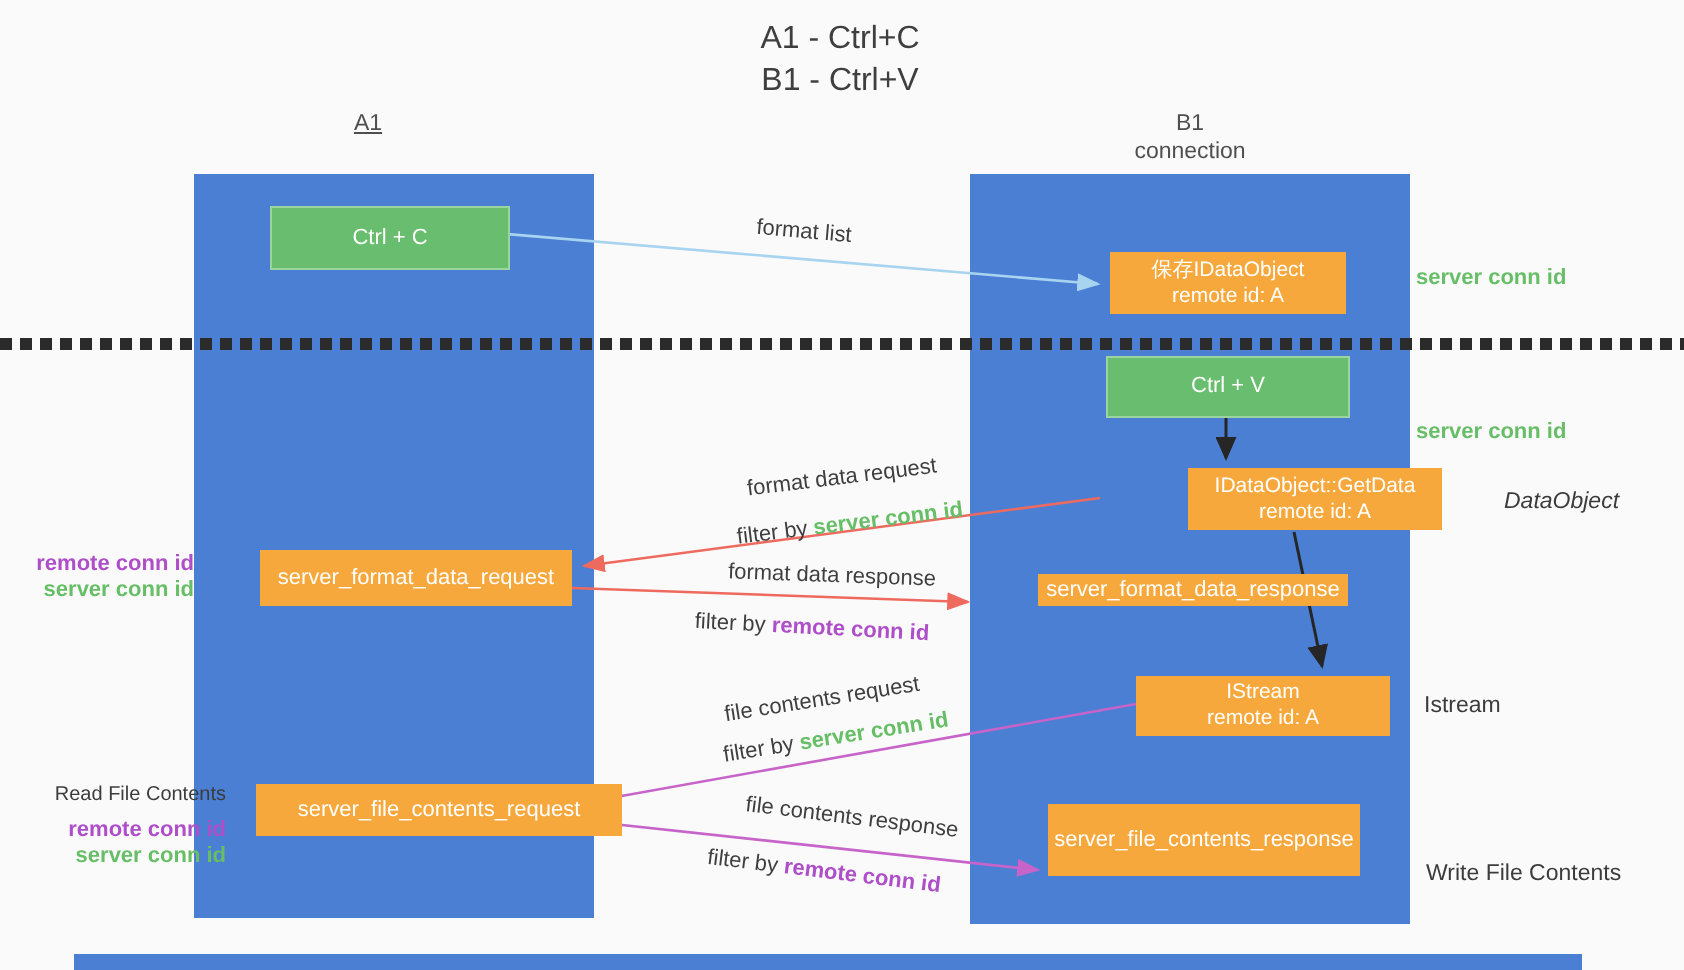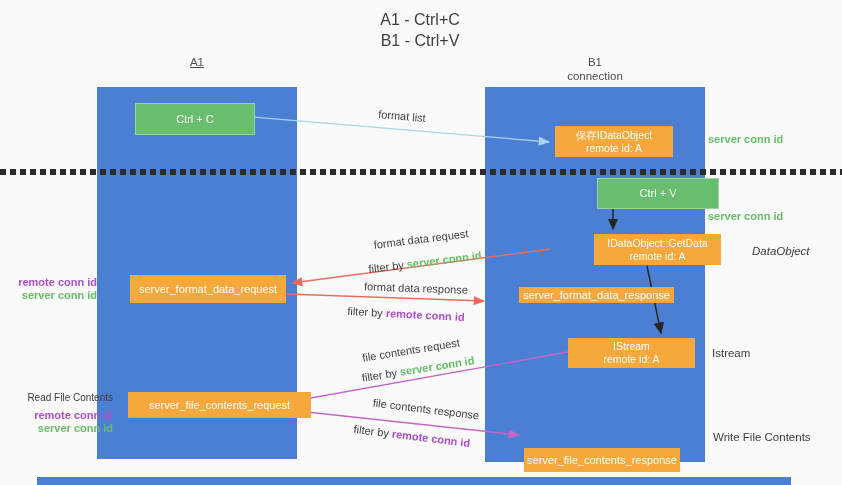--- a/index.html
+++ b/index.html
@@ -21,21 +21,21 @@
     font-size:16px;line-height:21px;
     color:var(--text-dark,#3f3f3f);
   }
 
   .col-header{
     top:55px;width:120px;
     text-align:center;
     font-size:11.5px;line-height:14px;
     color:#4f4f4f;
   }
-  .col-header.a1{left:137px;text-decoration:underline;}
+  .col-header.a1{left:124px;text-decoration:underline;}
   .col-header.b1{left:535px;}
 
   .lane{
     background:var(--lane-blue,#4a7fd4);
   }
   .lane.a1{left:97px;top:87px;width:200px;height:372px;}
   .lane.b1{left:485px;top:87px;width:220px;height:375px;}
 
   .dotted-divider{
     left:0;top:169px;width:842px;height:6px;
@@ -138,41 +138,41 @@
     <line class="ln ln-magenta" x1="288" y1="410" x2="519" y2="435" marker-end="url(#m-magenta)"></line>
   </svg>
 
   <div class="abs box green" style="left:135px;top:103px;width:118px;height:30px;">
     <div>Ctrl + C</div>
   </div>
   <div class="abs box orange" style="left:555px;top:126px;width:118px;height:31px;">
     <div class="l2">保存IDataObject</div>
     <div class="l2">remote id: A</div>
   </div>
-  <div class="abs box green" style="left:553px;top:178px;width:120px;height:29px;margin-left:44px;">
+  <div class="abs box green" style="left:553px;top:178px;width:120px;height:29px;">
     <div>Ctrl + V</div>
   </div>
   <div class="abs box orange" style="left:550px;top:234px;width:127px;height:31px;margin-left:44px;">
     <div class="l2">IDataObject::GetData</div>
     <div class="l2">remote id: A</div>
   </div>
   <div class="abs box orange" style="left:130px;top:275px;width:156px;height:28px;">
     <div>server_format_data_request</div>
   </div>
   <div class="abs box orange" style="left:488px;top:287px;width:155px;height:16px;margin-left:31px;">
     <div>server_format_data_response</div>
   </div>
   <div class="abs box orange" style="left:568px;top:338px;width:127px;height:30px;">
     <div class="l2">IStream</div>
     <div class="l2">remote id: A</div>
   </div>
   <div class="abs box orange" style="left:128px;top:392px;width:183px;height:26px;">
     <div>server_file_contents_request</div>
   </div>
-  <div class="abs box orange" style="left:524px;top:448px;width:156px;height:24px;">
+  <div class="abs box orange" style="left:524px;top:402px;width:156px;height:36px;">
     <div>server_file_contents_response</div>
   </div>
 
   <div class="abs alabel" style="left:402px;top:116px;transform:translate(-50%,-50%) rotate(5deg);">format list</div>
 
   <div class="abs alabel" style="left:421px;top:239px;transform:translate(-50%,-50%) rotate(-7deg);">format data request</div>
   <div class="abs flabel" style="left:425px;top:262px;transform:translate(-50%,-50%) rotate(-7deg);"><span>filter by </span><span class="fid green">server conn id</span></div>
 
   <div class="abs alabel" style="left:416px;top:288px;transform:translate(-50%,-50%) rotate(2deg);">format data response</div>
   <div class="abs flabel" style="left:406px;top:314px;transform:translate(-50%,-50%) rotate(3deg);"><span>filter by </span><span class="fid purple">remote conn id</span></div>

